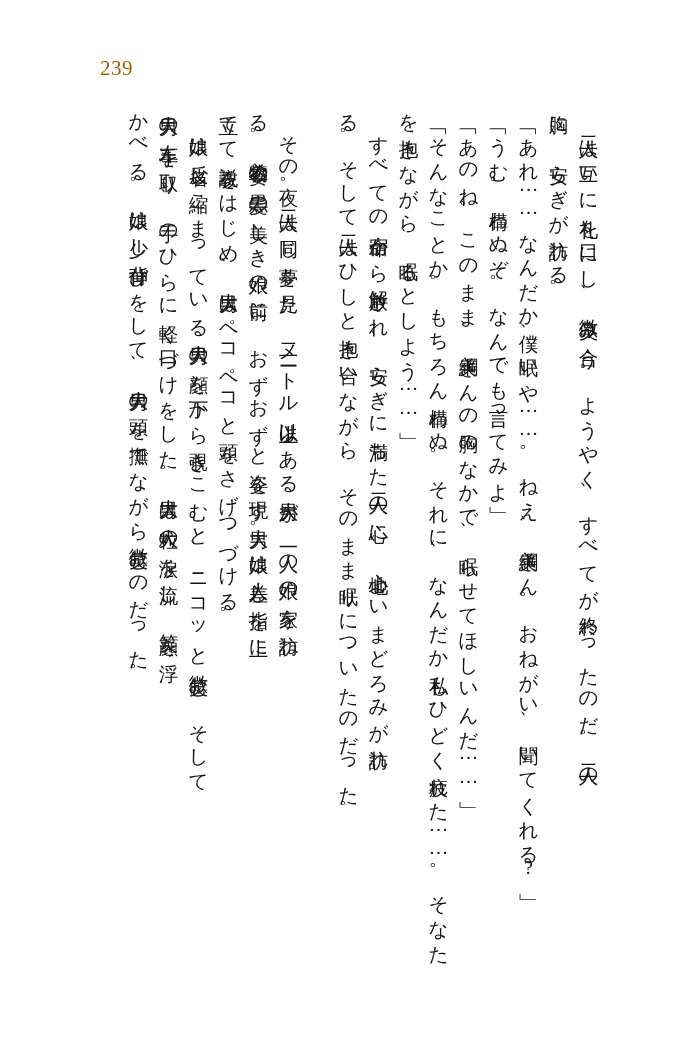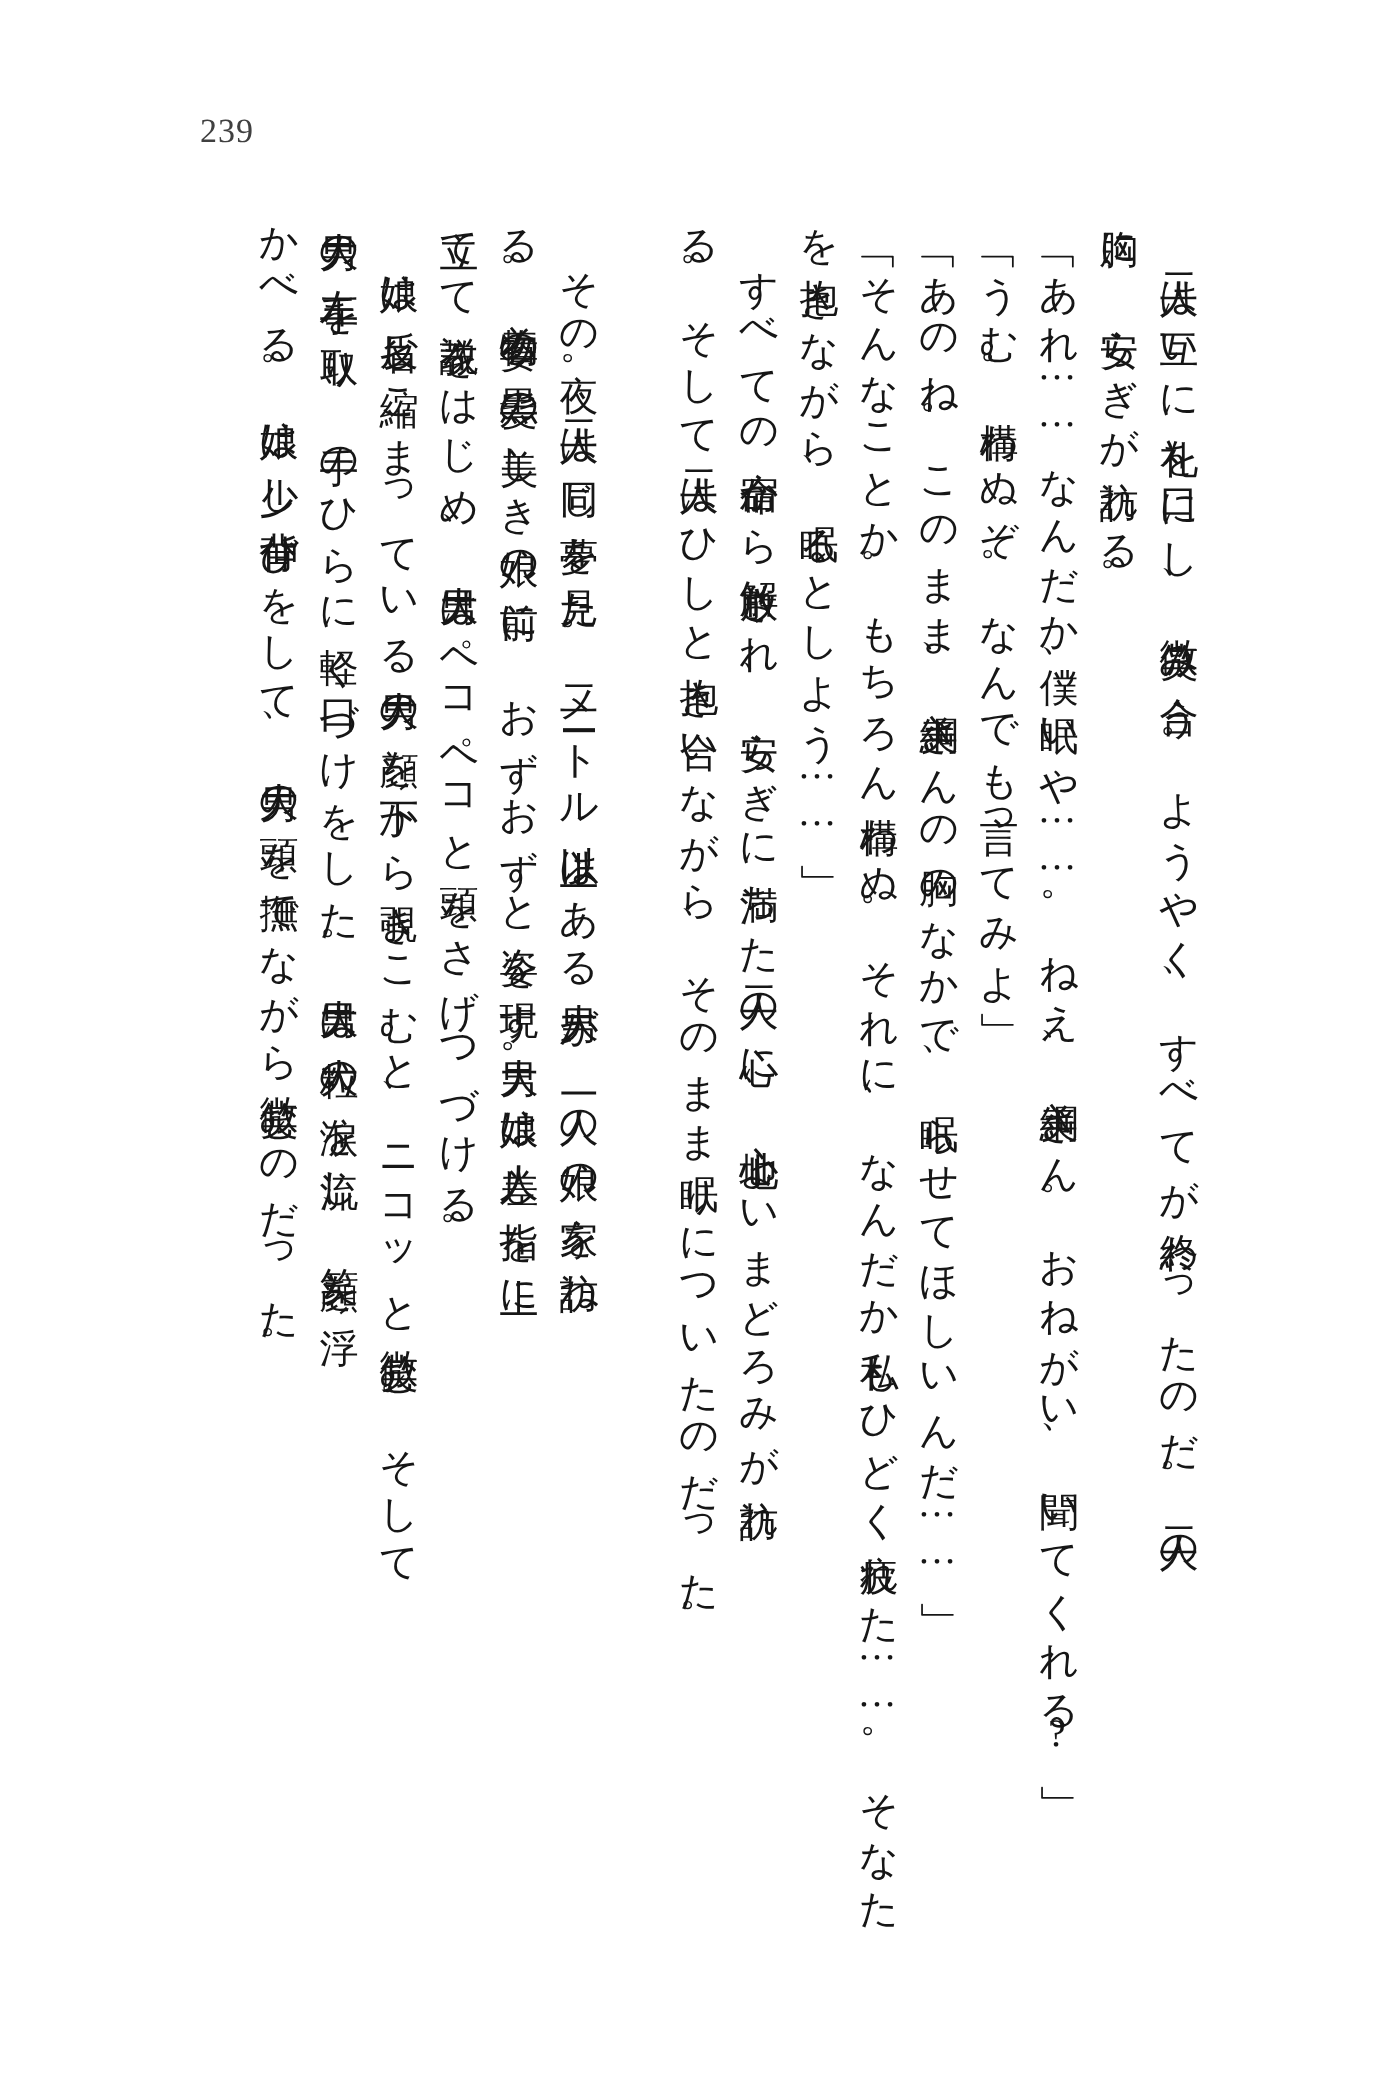--- a/index.html
+++ b/index.html
@@ -18,23 +18,23 @@
   #page {
     position: absolute;
     inset: 0;
     background: #ffffff;
   }
   
   #page-number {
     position: absolute;
     left: 100px;
     top: 56px;
-    font-size: 17px;
+    font-size: 21px;
     letter-spacing: 0.5px;
-    color: #404040;
+    color: #a16207;
     font-family: "Liberation Serif", "DejaVu Serif", serif;
   }
   
   #text-body {
     position: absolute;
     left: 98px;
     top: 100px;
     width: 500px;
     height: 830px;
     display: flex;

